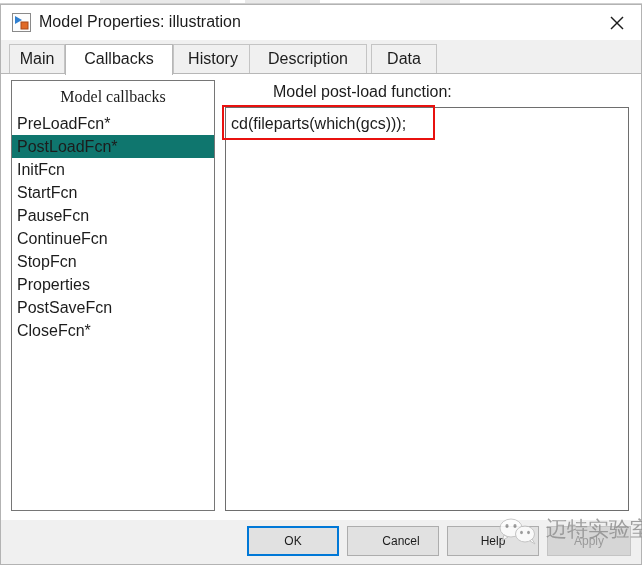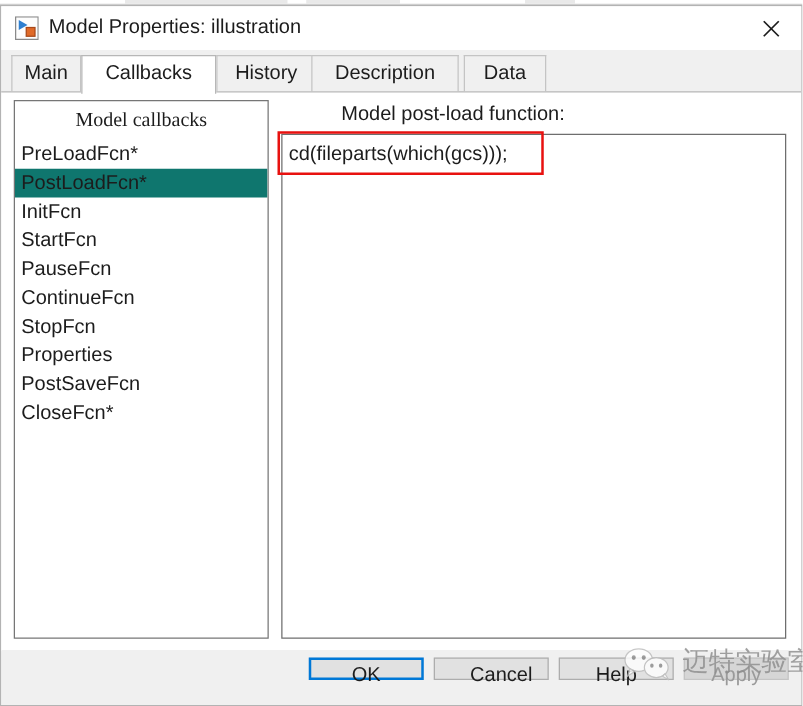--- a/index.html
+++ b/index.html
@@ -196,25 +196,25 @@
   #buttonbar {
     position: absolute;
     left: 0; bottom: 0;
     width: 640px;
     height: 44px;
     background: #f0f0f0;
   }
   .dlg-button {
     position: absolute;
     top: 6px;
-    height: 18px;
+    height: 30px;
     background: #e1e1e1;
     border: 1px solid #adadad;
     box-sizing: border-box;
-    font-size: 16px;
+    font-size: 12px;
     color: #1c1c1c;
     text-align: center;
     line-height: 28px;
     white-space: nowrap;
     cursor: default;
   }
   .dlg-button.default {
     border: 2px solid #0078d7;
     line-height: 26px;
   }

